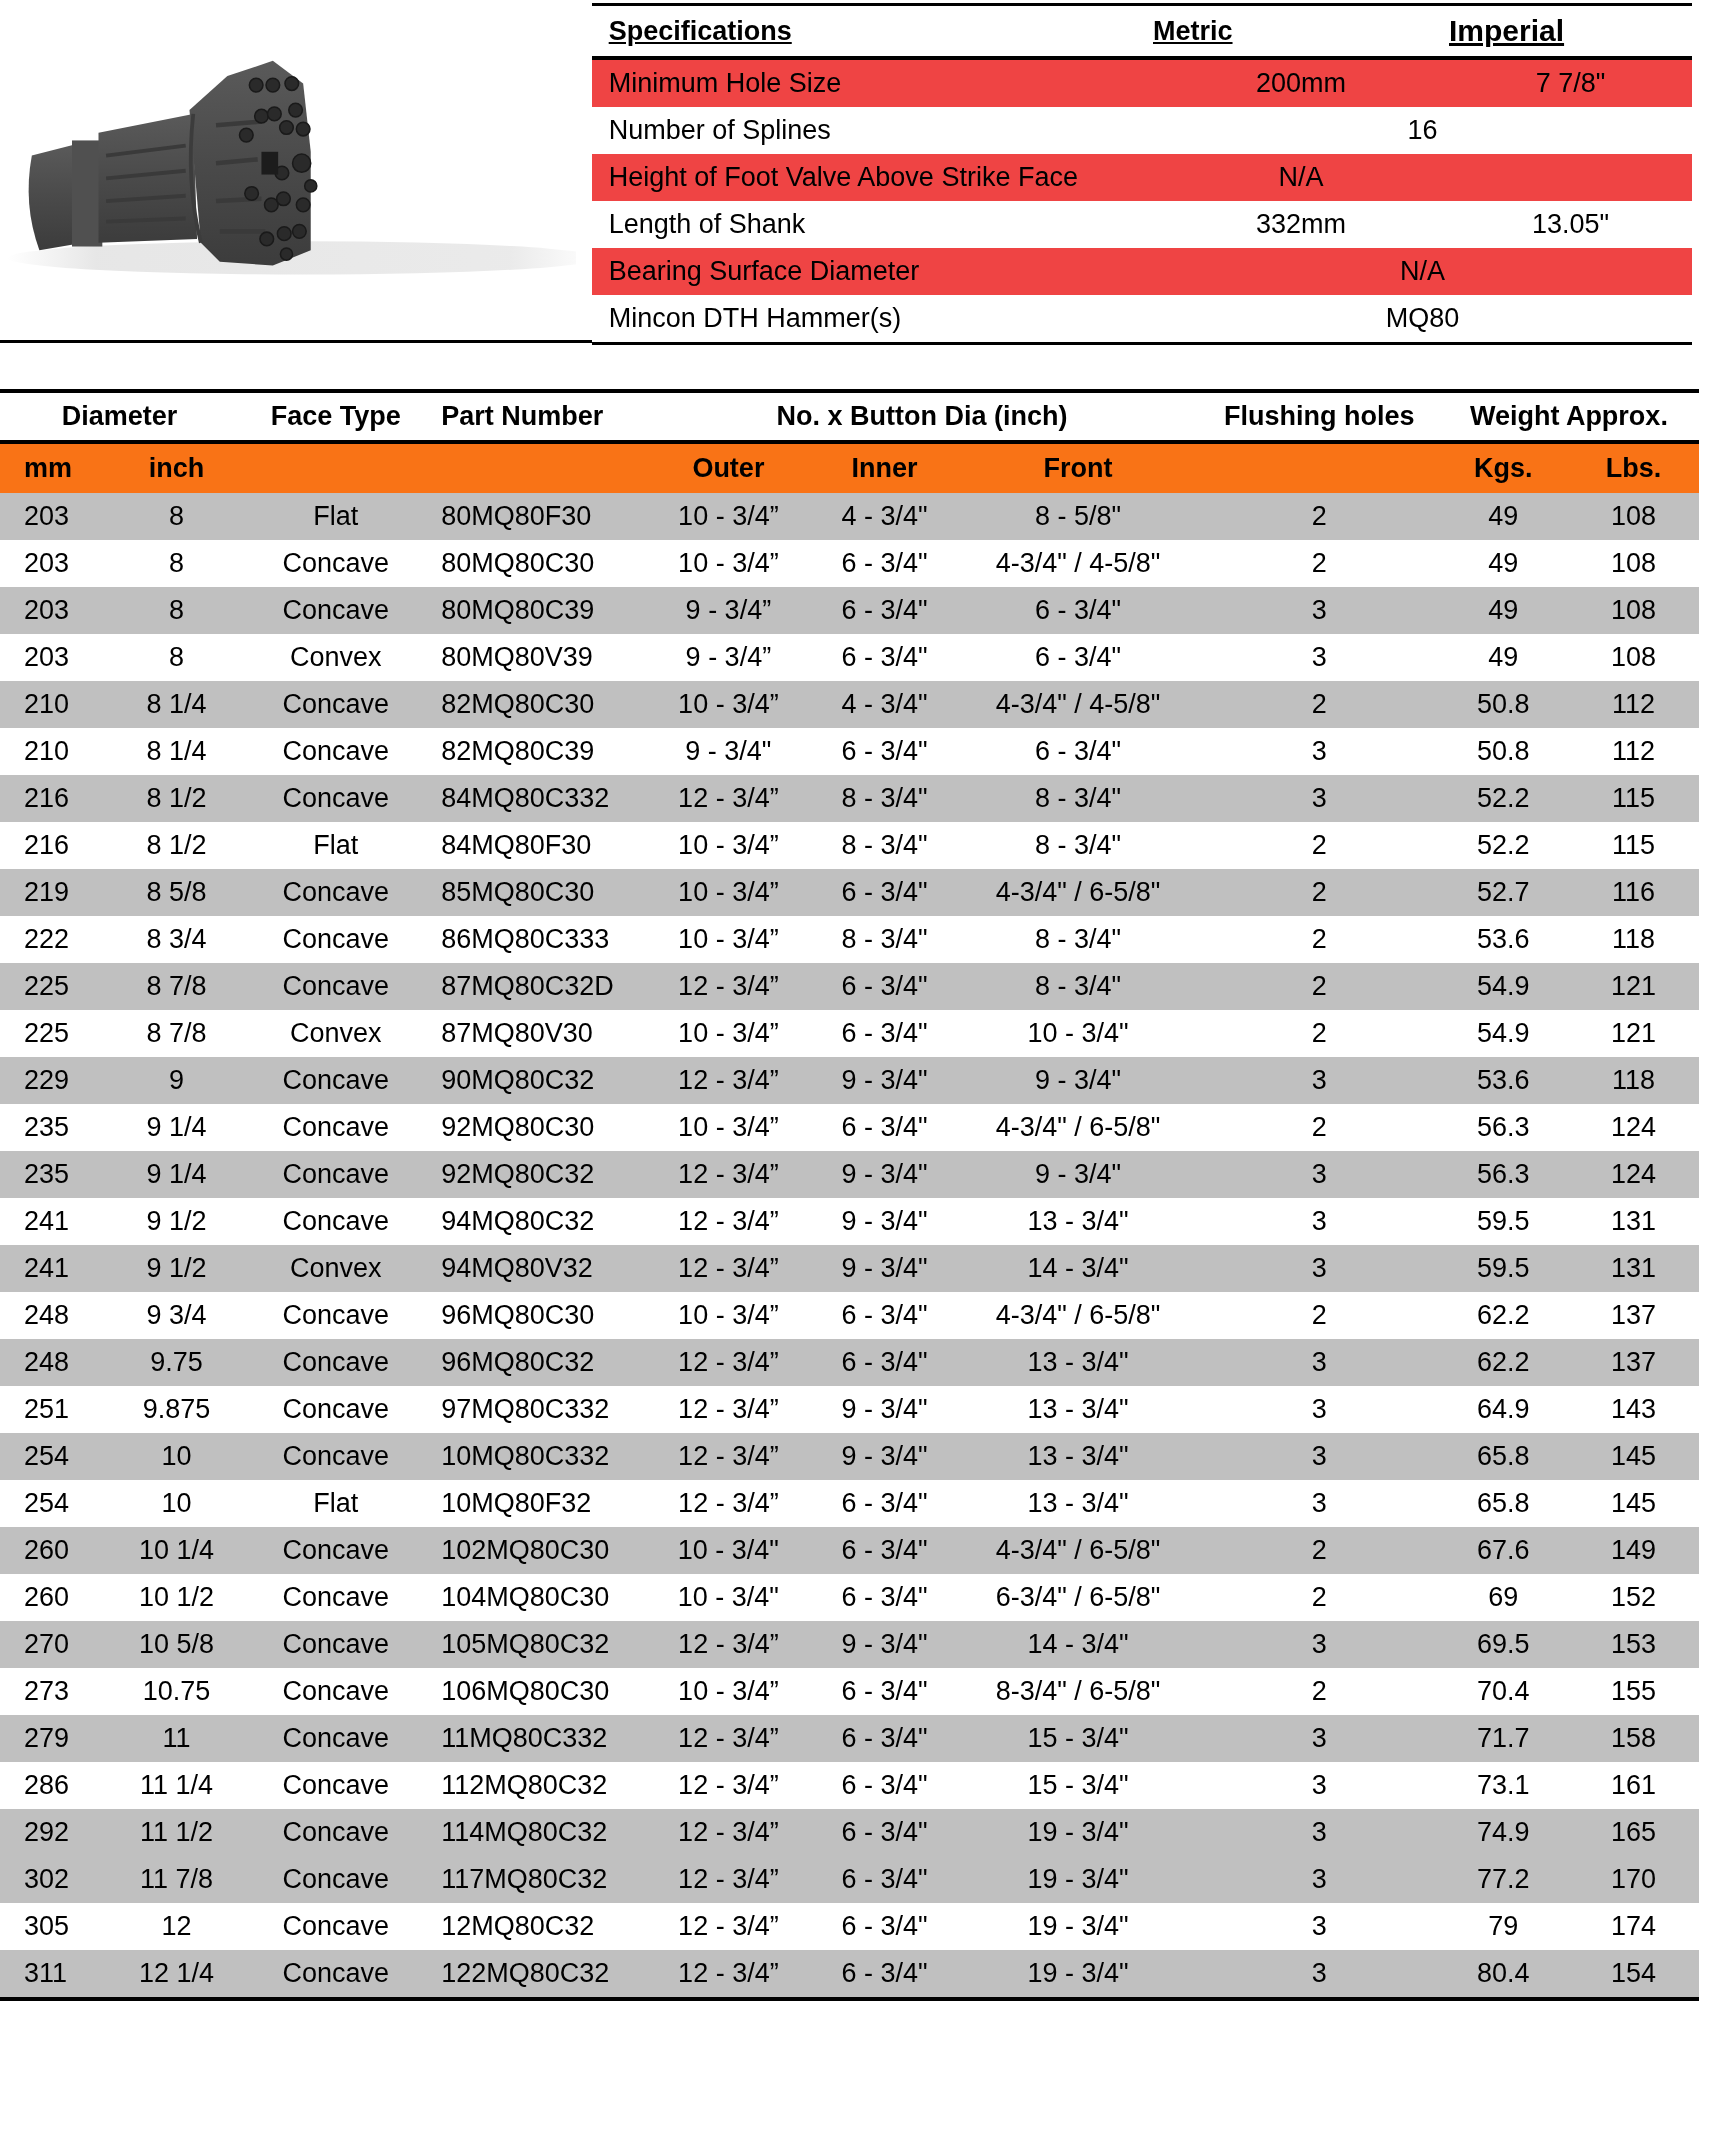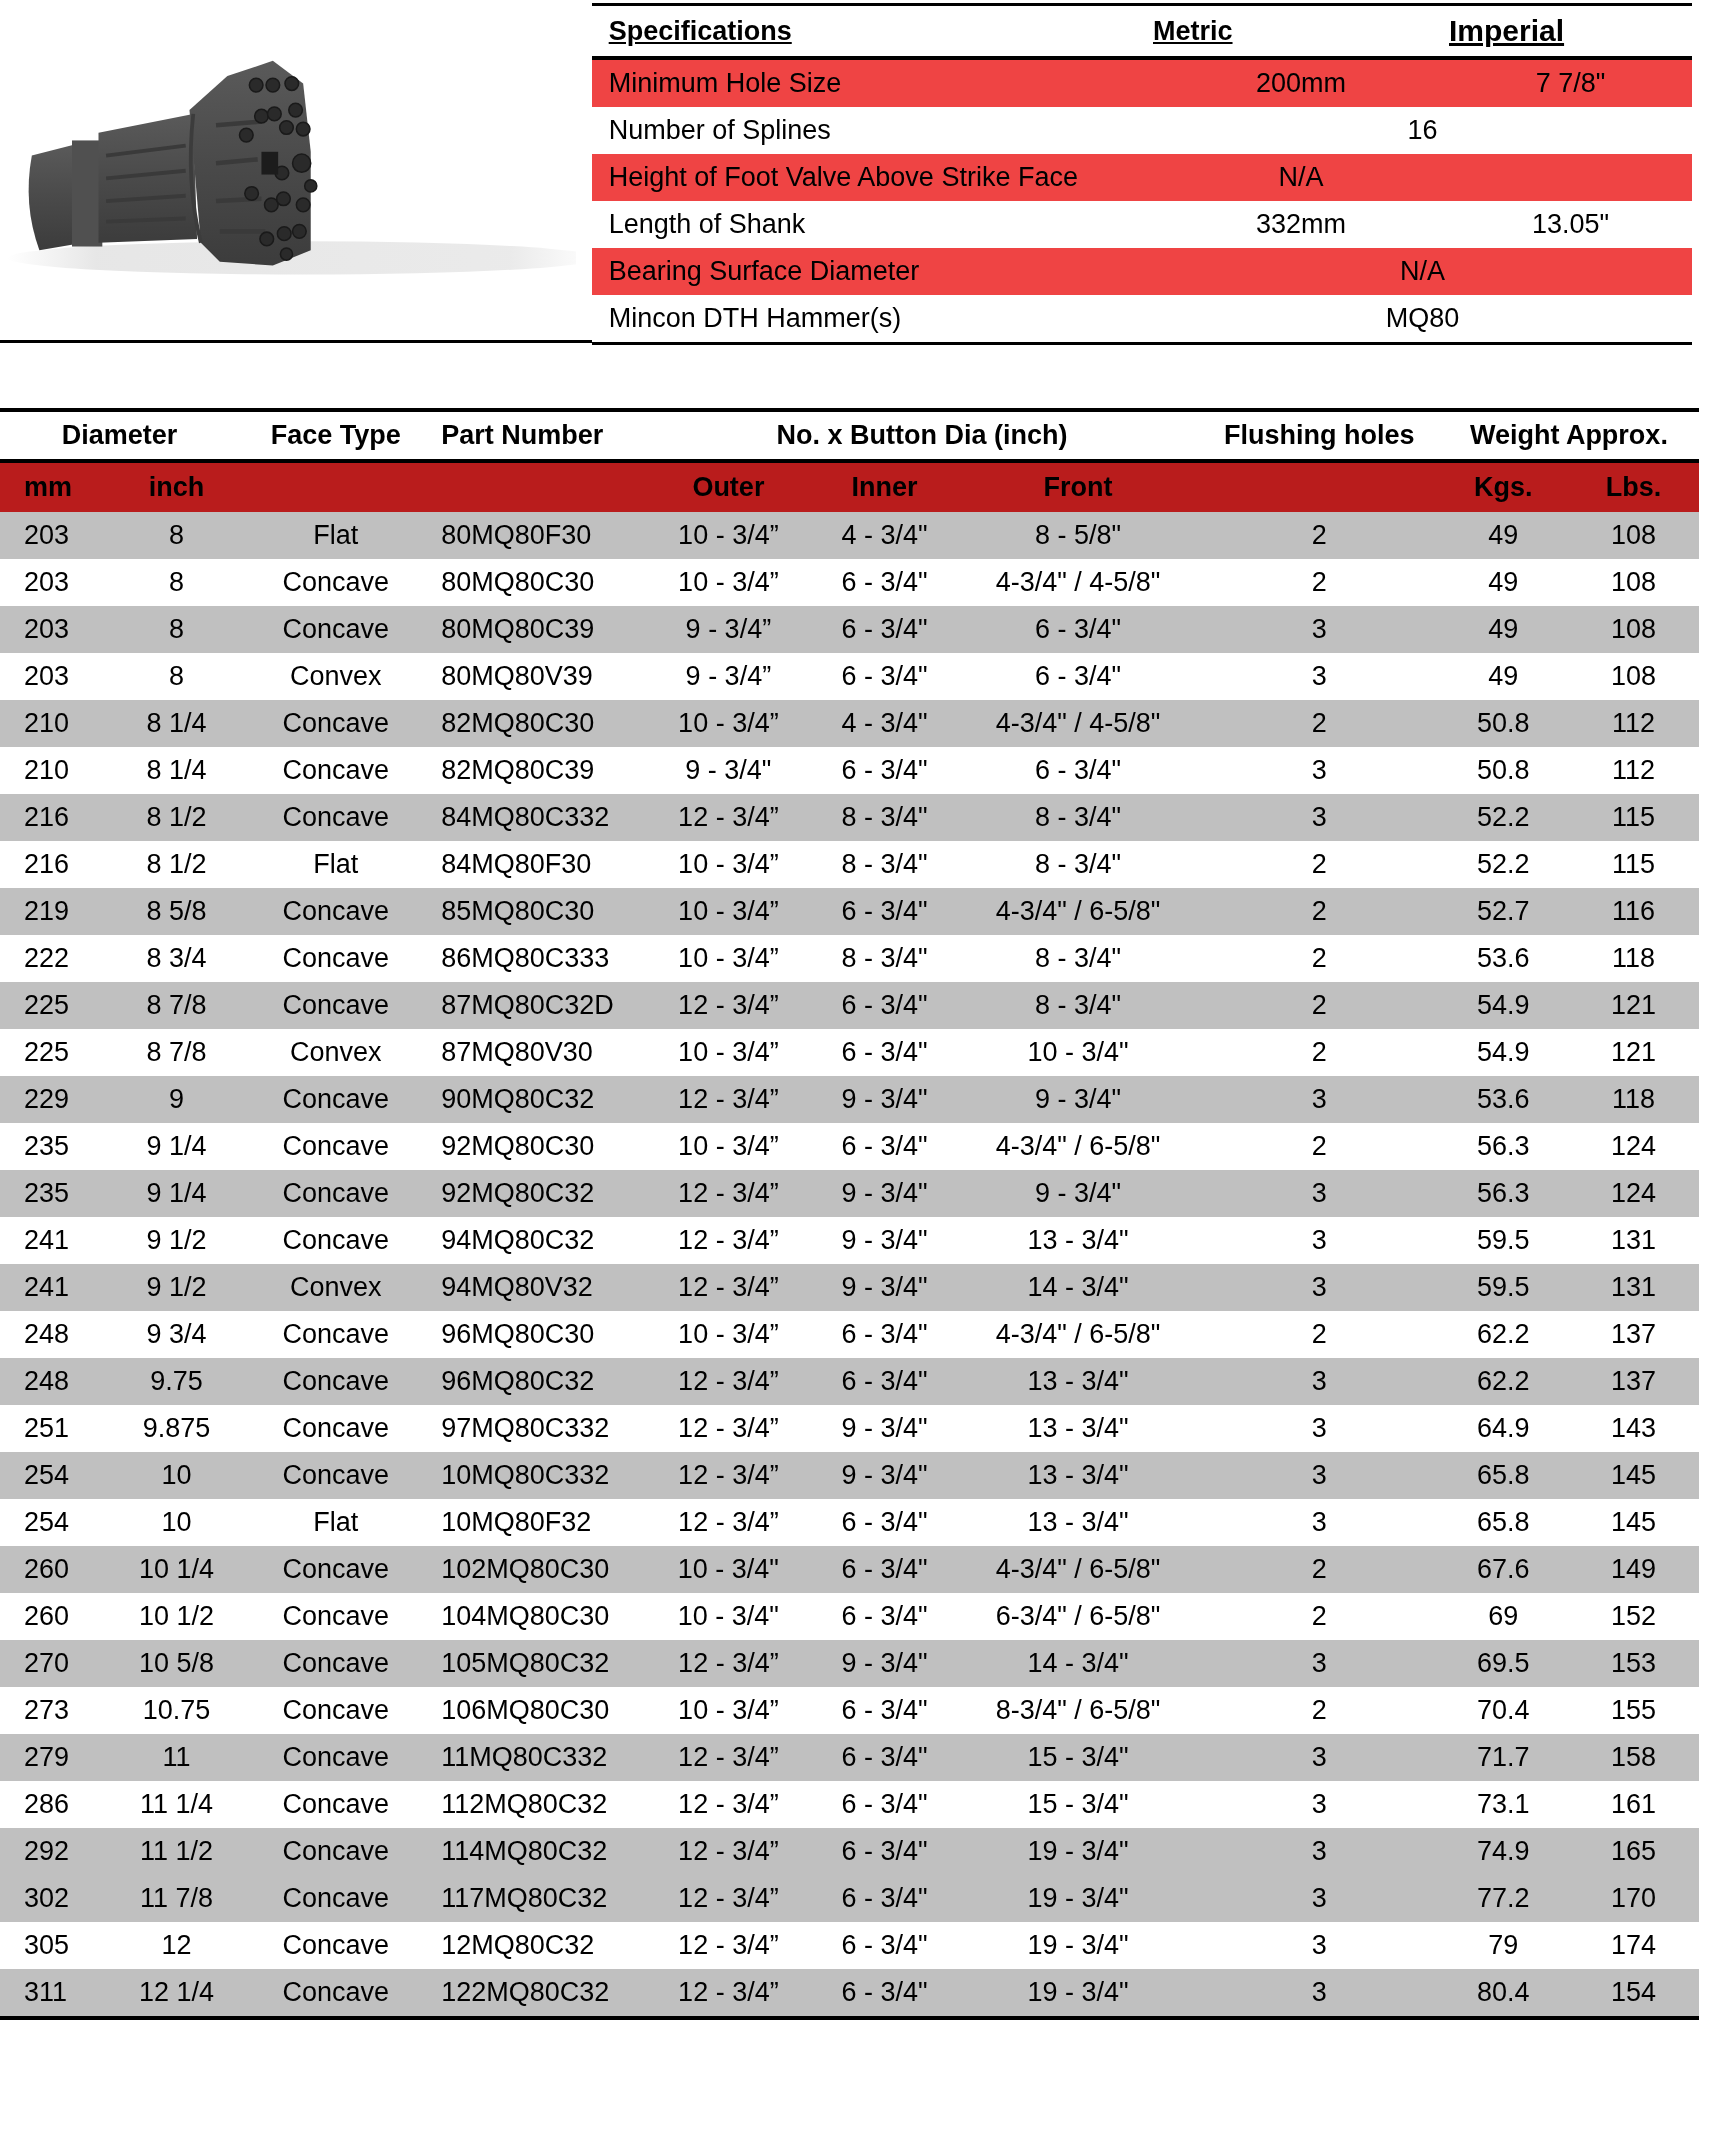--- a/index.html
+++ b/index.html
@@ -32,27 +32,27 @@
   .spec-table td.c-metric, .spec-table td.c-imperial, .spec-table td.c-merged {
     text-align: center; padding: 0;
   }
   .spec-table tr.grey td { background: #ef4444; }
   .spec-table col.w-name { width: 561px; }
   .spec-table col.w-metric { width: 296px; }
   .spec-table col.w-imp { width: 243px; }
 
   
   .main-table {
-    position: absolute; left: 0; top: 408px; width: 1699px;
+    position: absolute; left: 0; top: 389px; width: 1699px;
     border-collapse: collapse; table-layout: fixed;
     border-top: 4.6px solid #000; border-bottom: 4.6px solid #000;
   }
   .main-table th { font-weight: bold; font-size: 27px; vertical-align: middle; padding: 0; }
   .main-table tr.hdr1 th { height: 47px; border-bottom: 4.6px solid #000; background: #fff; }
-  .main-table tr.hdr2 th { height: 49px; background: #b91c1c; }
+  .main-table tr.hdr2 th { height: 49px; background: #f97316; }
   .main-table td {
     height: 47px; font-size: 27px; text-align: center; vertical-align: middle; padding: 0;
   }
   .main-table tr.grey td { background: #c0c0c0; }
   .main-table td.c-part, .main-table th.c-part { text-align: left; padding-left: 9px; }
   .main-table td.c-mm { text-align: left; padding-left: 24px; }
   .main-table th.c-mm { text-align: left; padding-left: 24px; }
   .main-table td.c-lbs, .main-table th.c-lbs { text-align: center; }
   .main-table td.c-kgs { text-align: center; }
 </style>

